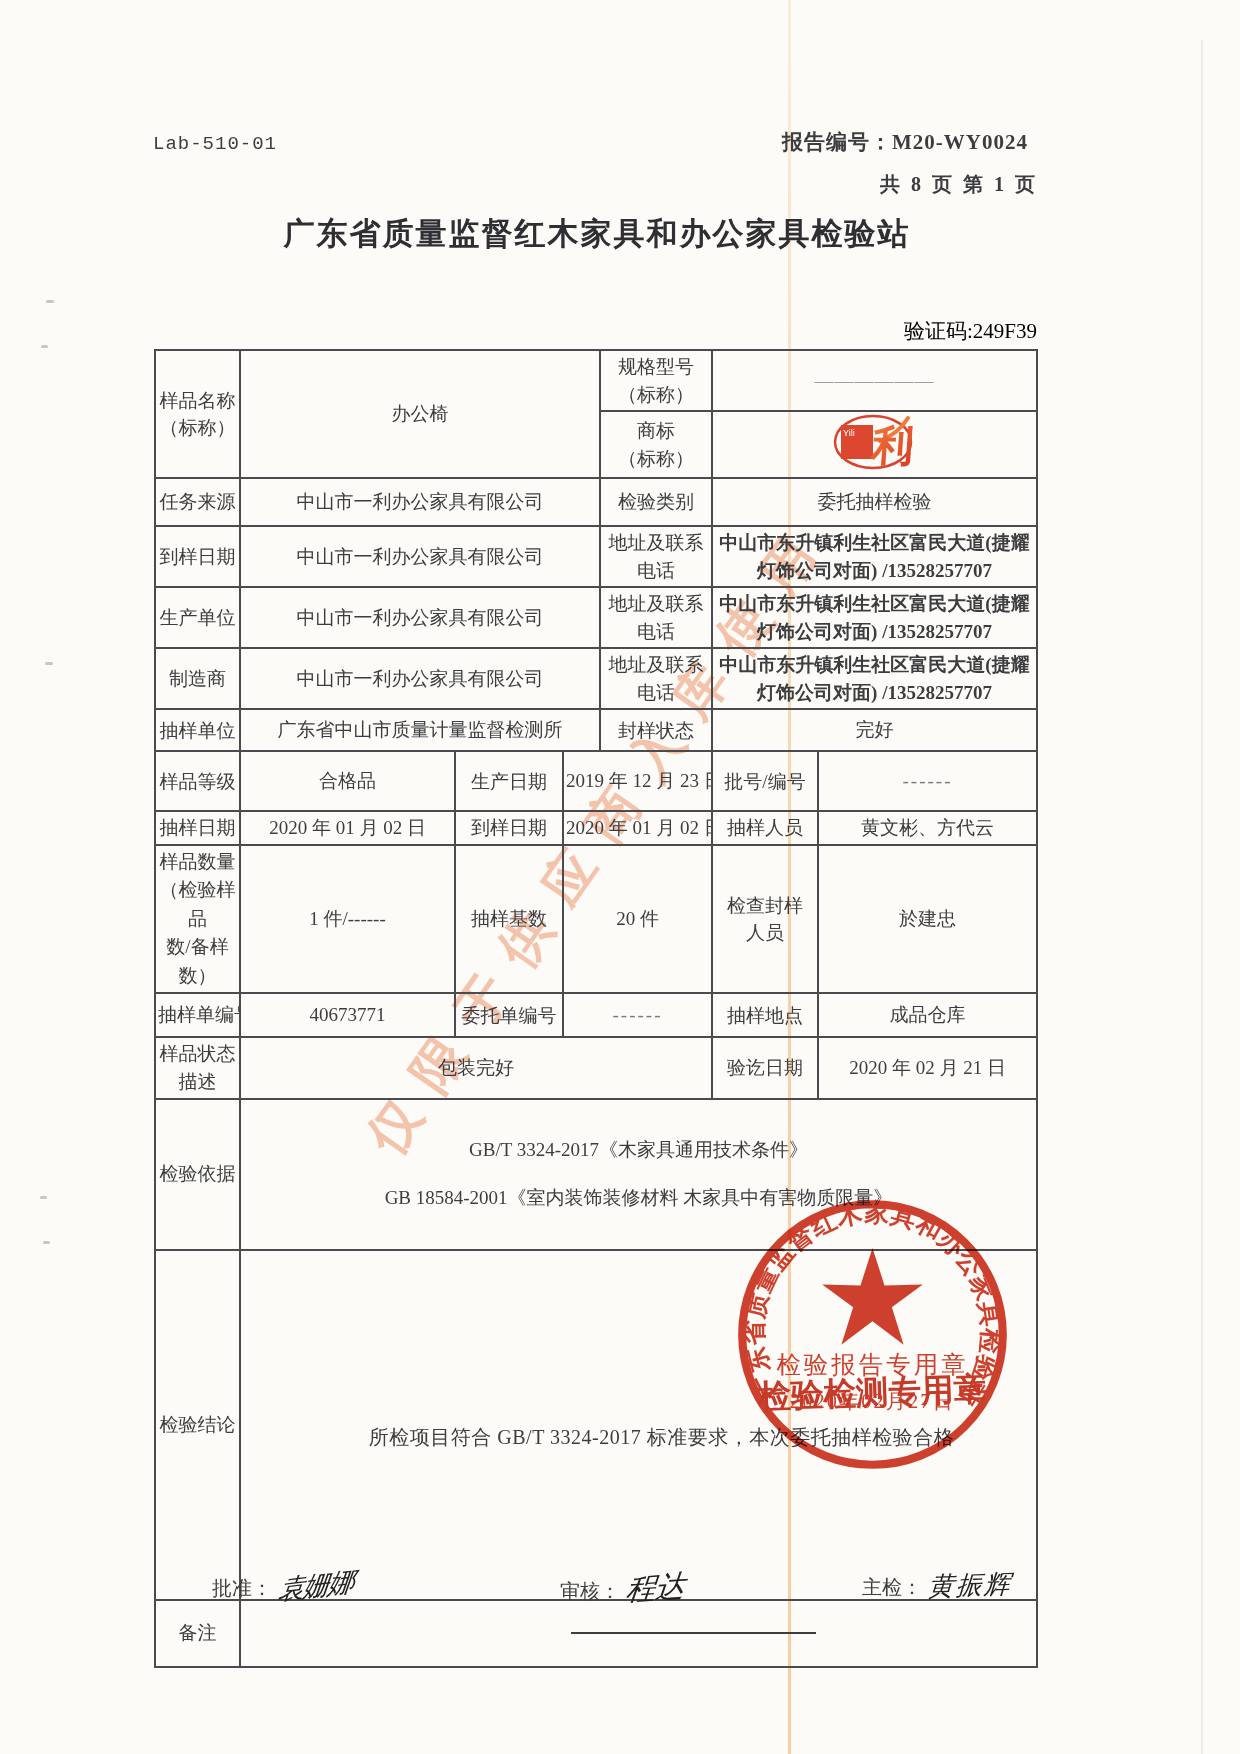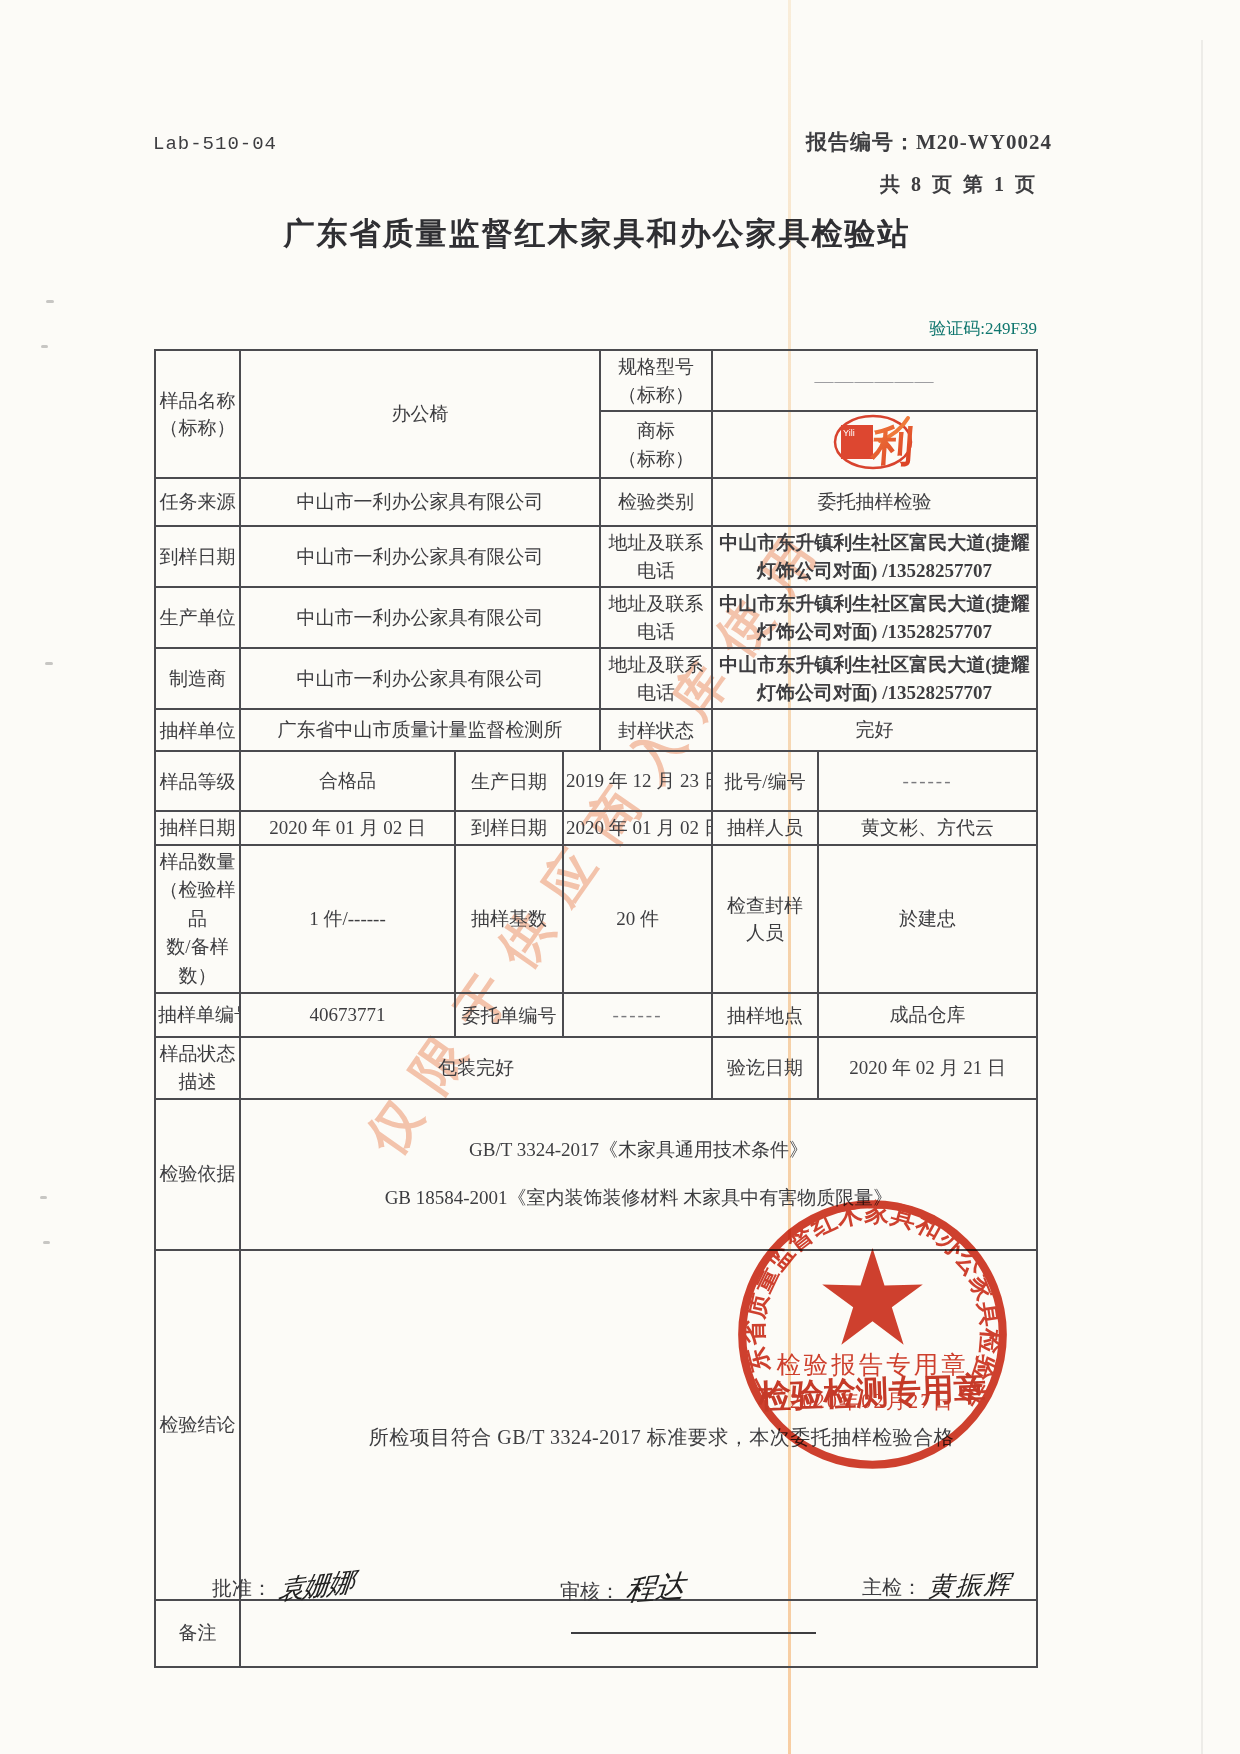--- a/index.html
+++ b/index.html
@@ -9,27 +9,27 @@
     font-family:"Liberation Serif","DejaVu Serif",serif;color:#3d3d40;
   }
   
   .fold-line{position:absolute;left:788px;top:0;width:3px;height:1754px;
     background:linear-gradient(180deg,rgba(242,205,150,.30),rgba(240,175,105,.55) 55%,rgba(242,150,60,.45));
     pointer-events:none;}
   .edge-line{position:absolute;left:1201px;top:40px;width:2px;height:1714px;background:rgba(110,110,110,.10);}
   .speck{position:absolute;background:rgba(60,60,60,.28);border-radius:2px;}
   
   .form-code{position:absolute;left:153px;top:133px;font-family:"Liberation Mono","DejaVu Sans Mono",monospace;font-size:19px;letter-spacing:1px;}
-  .report-no{position:absolute;right:188px;top:128px;font-size:21px;font-weight:600;letter-spacing:1px;}
+  .report-no{position:absolute;right:212px;top:128px;font-size:21px;font-weight:600;letter-spacing:1px;}
   .pagination{position:absolute;right:202px;top:171px;font-size:20px;font-weight:600;letter-spacing:3px;}
   .station-title{position:absolute;left:0;top:213px;width:1194px;text-align:center;
     font-family:"Liberation Sans","DejaVu Sans",sans-serif;font-weight:700;font-size:31px;letter-spacing:2px;color:#2f2f33;}
   .report-title{position:absolute;left:0;top:286px;width:1228px;text-align:center;
     font-family:"Liberation Sans","DejaVu Sans",sans-serif;font-weight:700;font-size:38px;letter-spacing:6px;color:#2f2f33;}
-  .verify-code{position:absolute;right:203px;top:317px;font-size:17px;color:#0f766e;}
+  .verify-code{position:absolute;right:203px;top:317px;font-size:21px;color:#000000;}
   
   .watermark{position:absolute;left:352px;top:1128px;transform:rotate(-55deg);transform-origin:0 0;
     white-space:nowrap;font-size:52px;letter-spacing:24px;color:rgba(232,112,60,.40);
     mix-blend-mode:multiply;pointer-events:none;font-weight:600;}
   
   table.main{position:absolute;left:154px;top:349px;width:882px;border-collapse:collapse;table-layout:fixed;}
   table.main td{border:2px solid #4b4b4f;vertical-align:middle;text-align:center;
     font-size:19px;padding:2px;overflow:hidden;}
   td.lab{font-size:18px;line-height:1.45;}
   td.lab5{font-size:16.5px;white-space:nowrap;}
@@ -67,21 +67,21 @@
   <div class="fold-line"></div>
   <div class="edge-line"></div>
   <div class="speck" style="left:46px;top:300px;width:8px;height:3px;"></div>
   <div class="speck" style="left:41px;top:345px;width:7px;height:3px;"></div>
   <div class="speck" style="left:45px;top:662px;width:8px;height:3px;"></div>
   <div class="speck" style="left:40px;top:1196px;width:7px;height:3px;"></div>
   <div class="speck" style="left:43px;top:1241px;width:7px;height:3px;"></div>
 
   <div class="watermark">仅限于供应商入库使用</div>
 
-  <div class="form-code">Lab-510-04</div>
+  <div class="form-code">Lab-510-01</div>
   <div class="report-no">报告编号：M20-WY0024</div>
   <div class="pagination">共 8 页 第 1 页</div>
   <div class="station-title">广东省质量监督红木家具和办公家具检验站</div>
   <div class="verify-code">验证码:249F39</div>
 
   <table class="main">
     <colgroup>
       <col style="width:85px">
         <col style="width:215px">
         <col style="width:108px">

